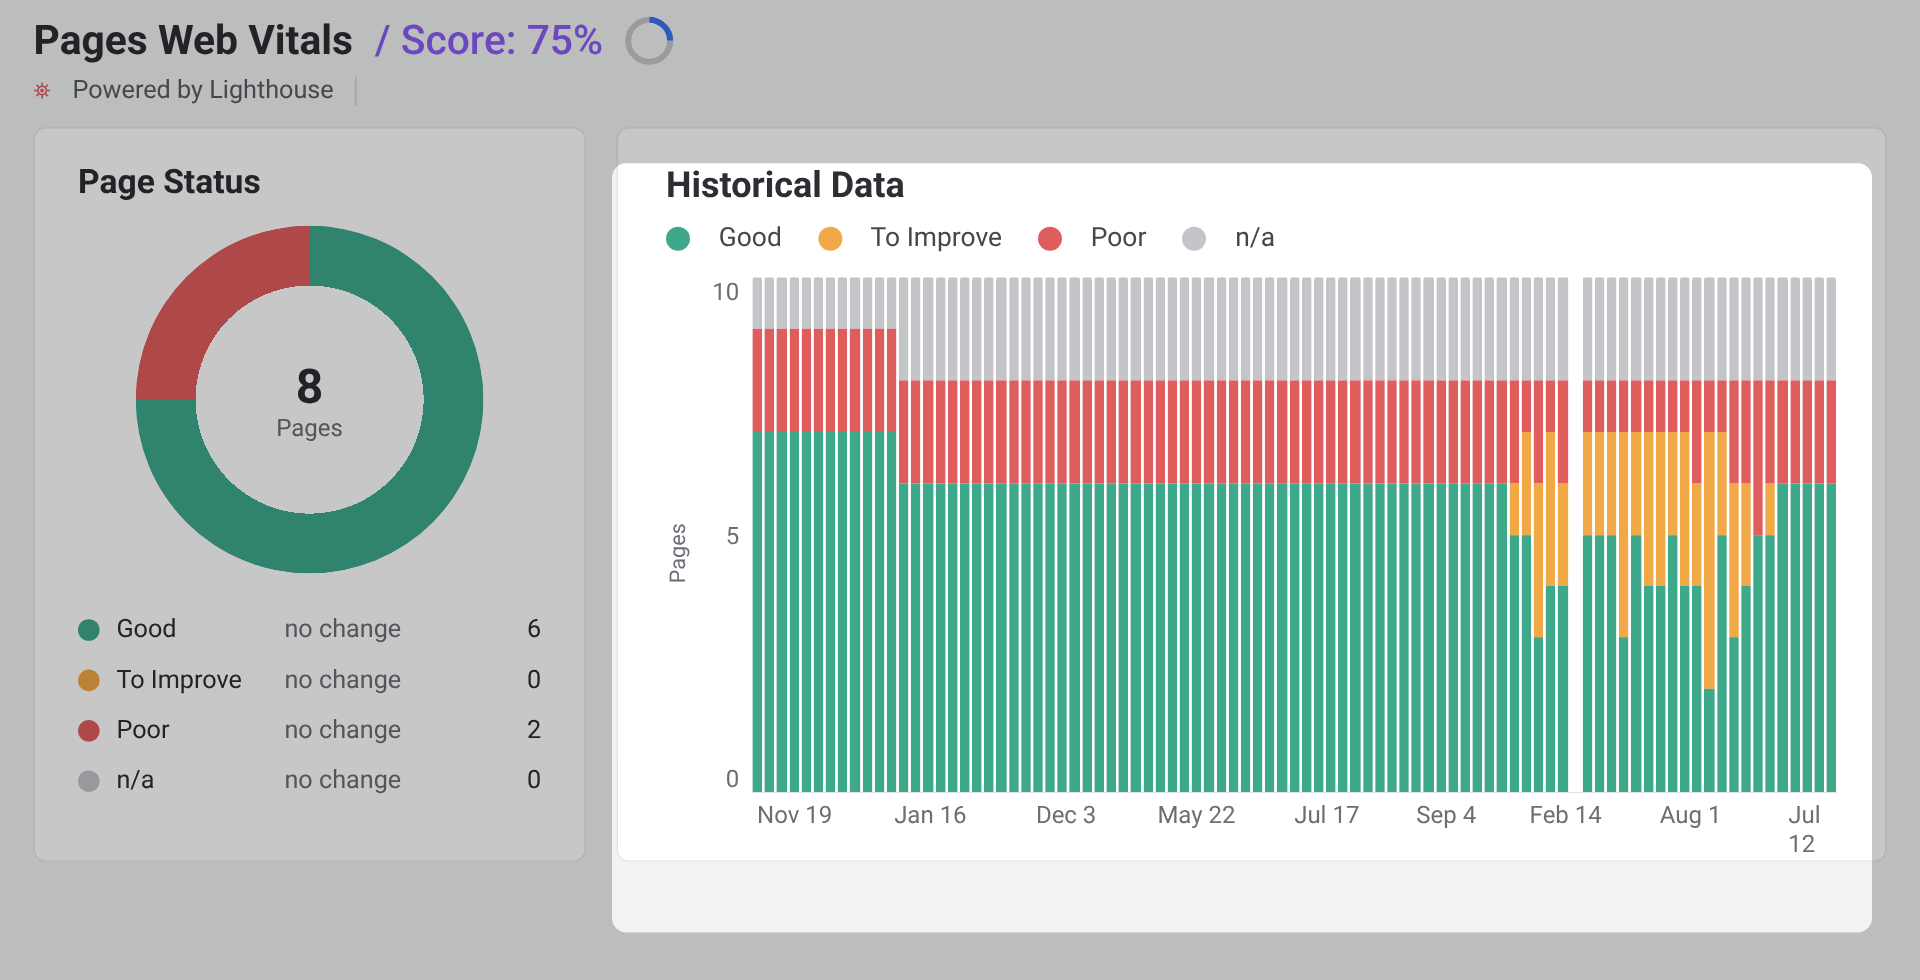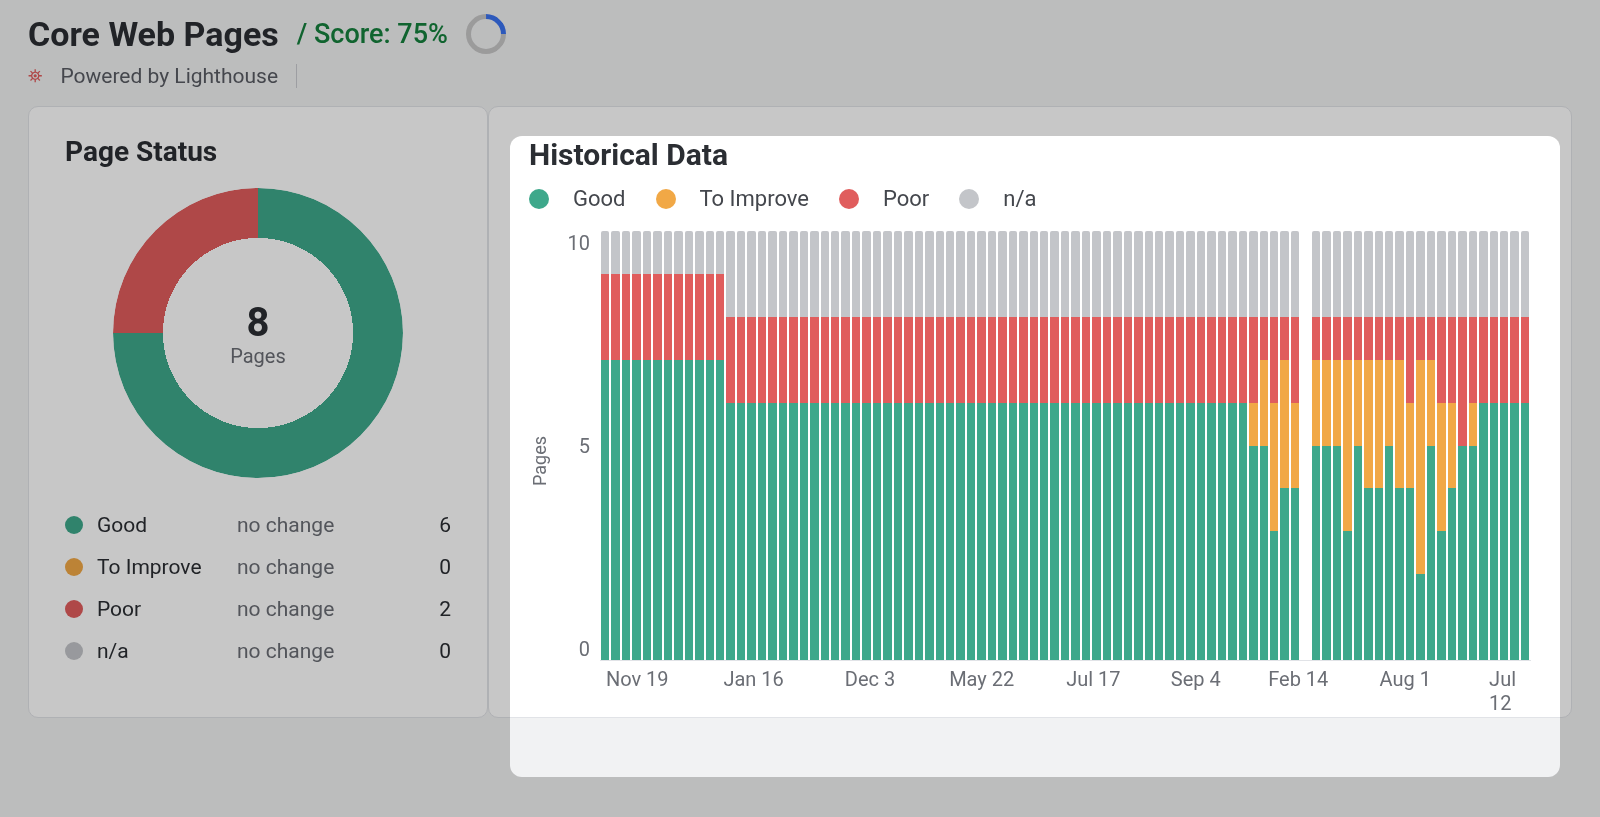--- a/index.html
+++ b/index.html
@@ -17,28 +17,28 @@
     font-family:-apple-system,BlinkMacSystemFont,"Segoe UI",Roboto,Helvetica,Arial,sans-serif;
     background:var(--light);
     color:var(--text);
     overflow:hidden;
     position:relative;
   }
 
   
   .hdr{padding:14px 28px 4px 28px;display:flex;align-items:center;gap:18px;}
   .hdr-title{font-size:34px;font-weight:700;}
-  .hdr-score{font-size:27px;font-weight:500;color:#15803d;}
+  .hdr-score{font-size:34px;font-weight:500;color:#8b5cf6;}
   .hdr-spinner{width:30px;height:30px;border:5px solid #c7c7c7;border-top-color:#3a72f0;border-radius:50%;transform:rotate(45deg);}
   .sub{padding:6px 28px 18px 28px;display:flex;align-items:center;gap:18px;color:#595c63;font-size:21px;}
   .lh-icon{color:#e05d5d;font-size:18px;}
   .vline{width:1px;height:24px;background:#c9cbd0;}
 
   
-  .row{display:flex;padding:0 28px 28px 28px;}
+  .row{display:flex;gap:26px;padding:0 28px 28px 28px;}
   .card{background:#fff;border:1px solid #e1e3e7;border-radius:10px;}
 
   
   .ps{width:460px;height:612px;padding:20px 36px;box-sizing:border-box;}
   .ps h2{font-size:28px;font-weight:700;margin:8px 0 20px 0;}
   .donut-wrap{position:relative;width:290px;height:290px;margin:0 auto 26px;}
   .donut{width:290px;height:290px;border-radius:50%;
     background:conic-gradient(var(--good) 0deg 270deg, var(--poor) 270deg 360deg);
     -webkit-mask:radial-gradient(circle, transparent 0 95px,#000 95px);
             mask:radial-gradient(circle, transparent 0 95px,#000 95px);
@@ -67,21 +67,21 @@
   .bar.gap{background:transparent;}
   .bar .seg{width:100%;}
   .x-ticks{position:relative;height:30px;color:#6b6e75;font-size:20px;}
   .x-ticks span{position:absolute;top:6px;transform:translateX(-50%);}
   .spotlight{position:absolute;top:136px;left:510px;right:40px;bottom:40px;background:transparent;pointer-events:none;box-shadow:0 0 0 2000px rgba(0,0,0,.22);border-radius:12px;}
 </style>
 </head>
 <body>
 
 <div class="hdr">
-  <div class="hdr-title">Core Web Pages</div>
+  <div class="hdr-title">Pages Web Vitals</div>
   <div class="hdr-score">
     <span>/ Score: </span><span>75%</span>
   </div>
   <div class="hdr-spinner"></div>
 </div>
 <div class="sub">
   <span class="lh-icon">⛯</span>
   <span>Powered by Lighthouse</span>
   <span class="vline"></span>
 </div>

